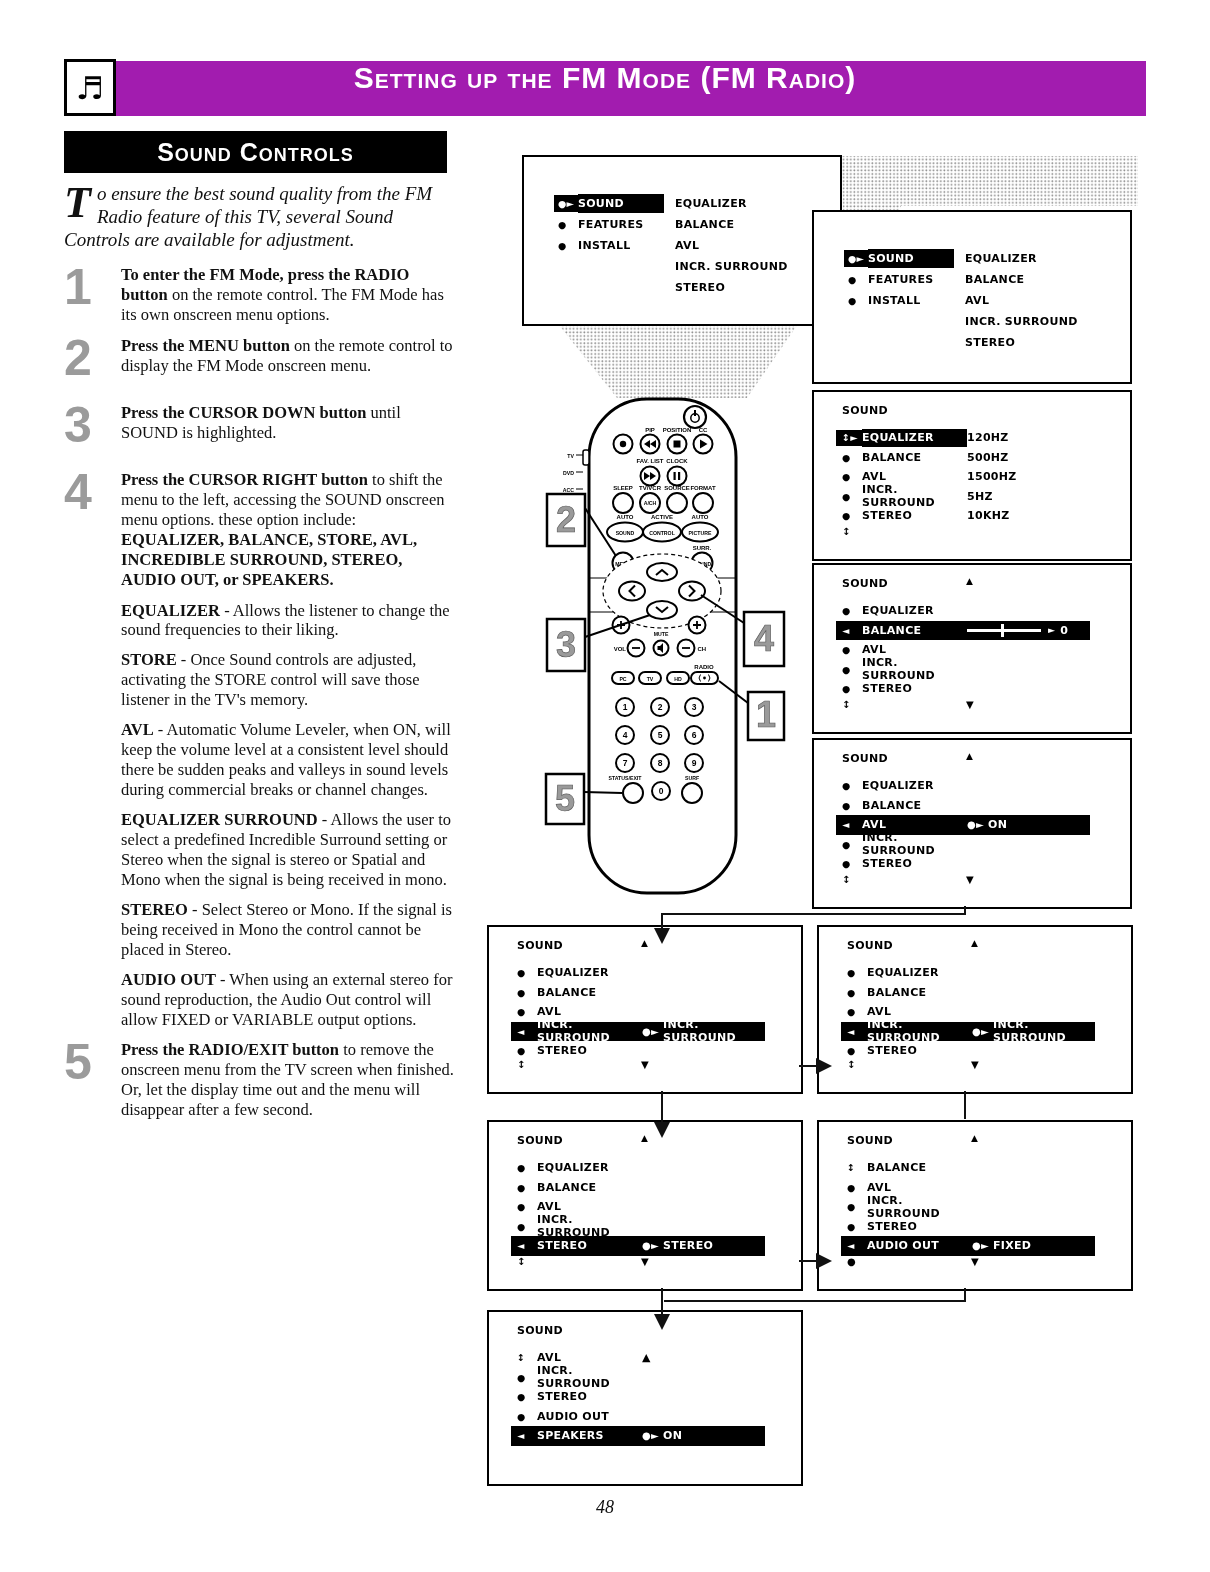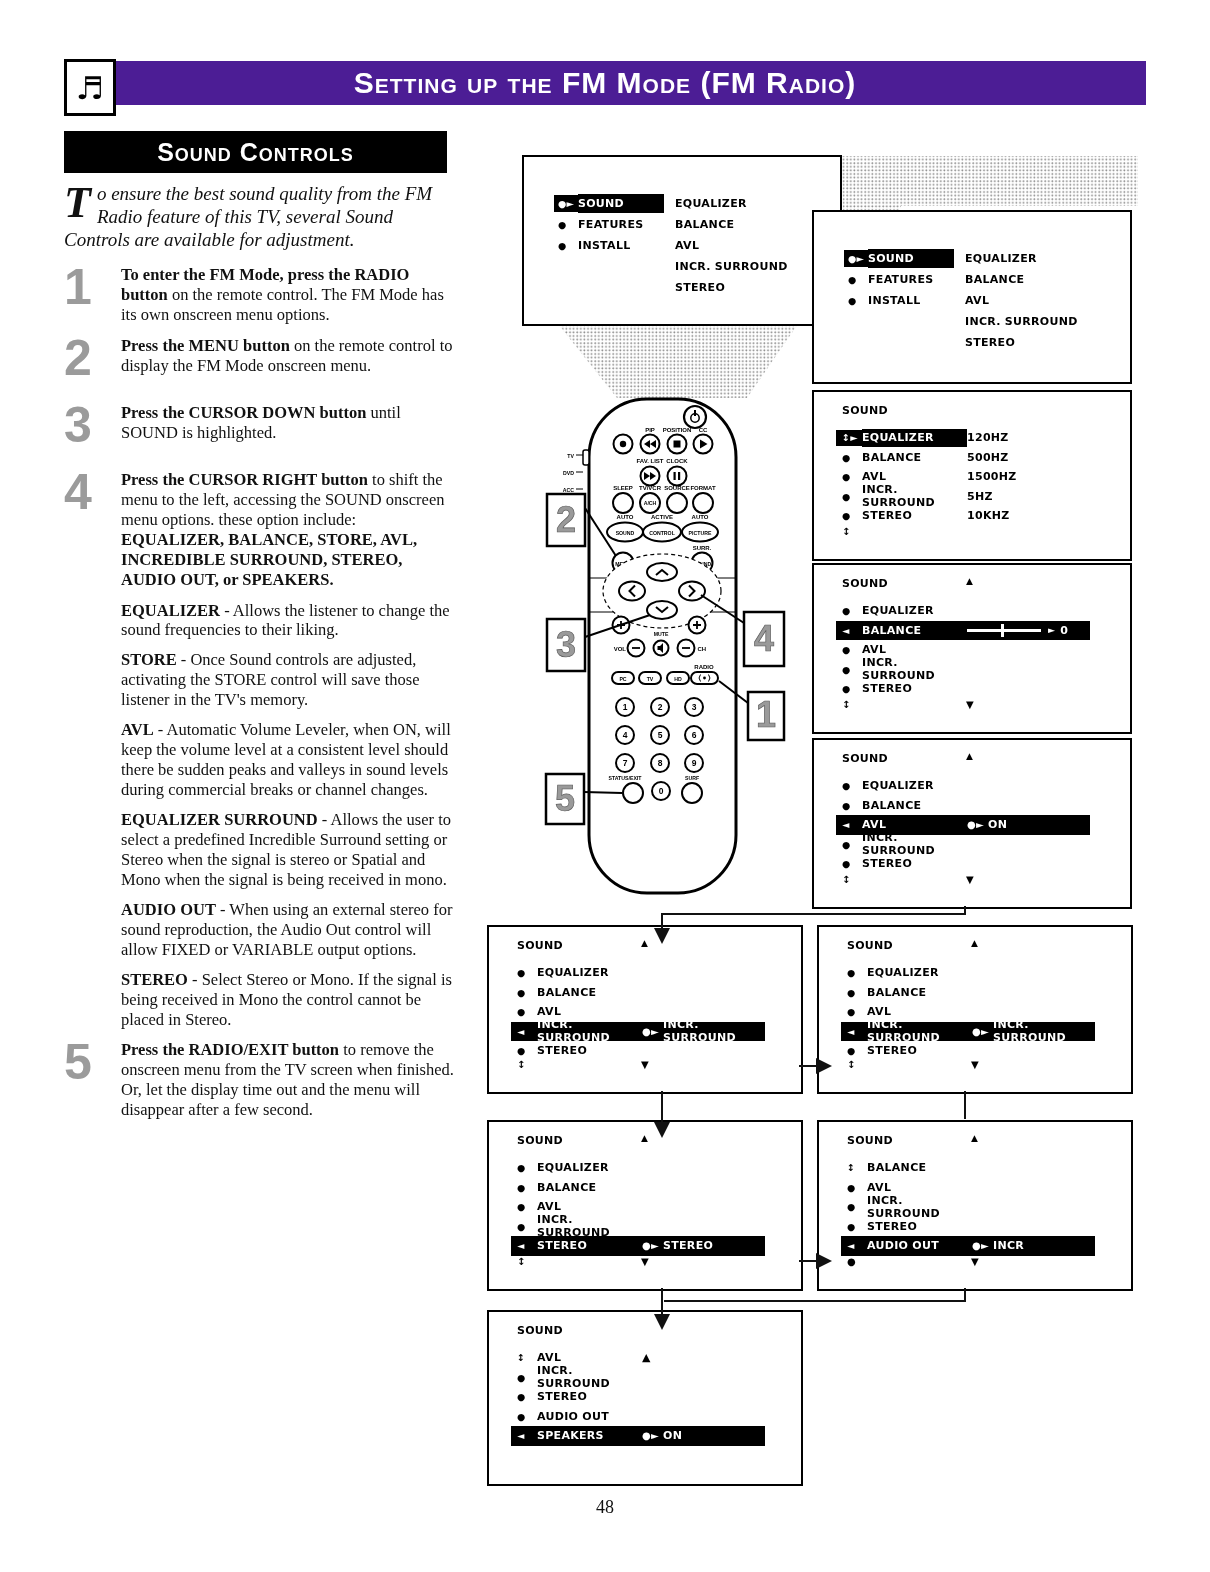--- a/index.html
+++ b/index.html
@@ -1,41 +1,41 @@
 <!DOCTYPE html>
 <html><head>
 <meta charset="utf-8">
 <style>
   html,body{margin:0;padding:0;background:#e8e8e8;}
   .page{position:relative;width:1210px;height:1572px;background:#fff;margin:0 auto;
         font-family:"Liberation Serif",serif;color:#111;overflow:hidden;}
 
   
-  .title-bar{position:absolute;left:64px;top:61px;width:1082px;height:44px;background:#4c1d95;
-             display:flex;align-items:center;justify-content:center;}
+  .title-bar{position:absolute;left:64px;top:61px;width:1082px;height:55px;background:#a21caf;
+             display:flex;justify-content:center;}
   .title-bar .sc{font-family:"Liberation Sans",sans-serif;font-variant:small-caps;font-weight:bold;
                  color:#fff;font-size:30px;letter-spacing:1px;white-space:nowrap;}
   .icon-box{position:absolute;left:64px;top:59px;width:46px;height:51px;background:#fff;border:3px solid #000;
             display:flex;align-items:center;justify-content:center;font-family:"DejaVu Sans",sans-serif;
             font-size:31px;color:#000;z-index:2;}
   .section-bar{position:absolute;left:64px;top:131px;width:383px;height:42px;background:#000;
                display:flex;align-items:center;justify-content:center;}
   .section-bar .sc{font-family:"Liberation Sans",sans-serif;font-variant:small-caps;font-weight:bold;
                    color:#fff;font-size:25px;letter-spacing:1px;}
 
   
   .left-col{position:absolute;left:64px;top:183px;width:396px;font-size:16.5px;line-height:1.21;}
   .intro{font-style:italic;font-size:19px;margin:0 0 13px 0;}
   .dropcap{float:left;font-size:44px;line-height:.72;font-weight:bold;margin:4px 6px 0 0;}
   .step{position:relative;margin:0 0 11px 0;padding-left:57px;min-height:56px;}
   .stepnum{position:absolute;left:0;top:1px;font-family:"Liberation Sans",sans-serif;font-weight:bold;
            font-size:50px;line-height:.85;color:#9b9b9b;}
   .steptext b,.def b{font-weight:bold;}
   .def{margin:0 4px 10px 0;padding-left:57px;}
-  .pagenum{position:absolute;left:0;right:0;top:1497px;text-align:center;font-size:18px;}
+  .pagenum{position:absolute;left:0;right:0;top:1497px;text-align:center;font-size:18px;font-style:italic;}
 
   
   .screen{position:absolute;background:#fff;border:2.5px solid #000;z-index:2;
           font-family:"DejaVu Sans","Liberation Sans",sans-serif;font-weight:bold;font-size:11px;
           letter-spacing:.3px;color:#000;}
   .pos-main1{left:522px;top:155px;width:316px;height:167px;}
   .pos-main2{left:812px;top:210px;width:316px;height:170px;}
   .pos-eq   {left:812px;top:390px;width:316px;height:167px;}
   .pos-bal  {left:812px;top:563px;width:316px;height:167px;}
   .pos-avl  {left:812px;top:738px;width:316px;height:167px;}
@@ -112,22 +112,22 @@
         <div class="step">
           <span class="stepnum">4</span>
           <div class="steptext"><b>Press the CURSOR RIGHT button</b><span> to shift the menu to the left, accessing the SOUND onscreen menu options. these option include: </span><b>EQUALIZER, BALANCE, STORE, AVL, INCREDIBLE SURROUND, STEREO, AUDIO OUT, or SPEAKERS.</b></div>
         </div>
       </div>
     <div id="defs">
         <p class="def"><b>EQUALIZER</b><span> - Allows the listener to change the sound frequencies to their liking.</span></p>
         <p class="def"><b>STORE</b><span> - Once Sound controls are adjusted, activating the STORE control will save those listener in the TV's memory.</span></p>
         <p class="def"><b>AVL</b><span> - Automatic Volume Leveler, when ON, will keep the volume level at a consistent level should there be sudden peaks and valleys in sound levels during commercial breaks or channel changes.</span></p>
         <p class="def"><b>EQUALIZER SURROUND</b><span> - Allows the user to select a predefined Incredible Surround setting or Stereo when the signal is stereo or Spatial and Mono when the signal is being received in mono.</span></p>
+        <p class="def"><b>STEREO</b><span> - Select Stereo or Mono. If the signal is being received in Mono the control cannot be placed in Stereo.</span></p>
         <p class="def"><b>AUDIO OUT</b><span> - When using an external stereo for sound reproduction, the Audio Out control will allow FIXED or VARIABLE output options.</span></p>
-        <p class="def"><b>STEREO</b><span> - Select Stereo or Mono. If the signal is being received in Mono the control cannot be placed in Stereo.</span></p>
       </div>
     <div id="step5wrap">
         <div class="step">
           <span class="stepnum">5</span>
           <div class="steptext"><b>Press the RADIO/EXIT button</b><span> to remove the onscreen menu from the TV screen when finished. Or, let the display time out and the menu will disappear after a few second.</span><b></b></div>
         </div>
       </div>
   </div>
 
   <svg class="beams" width="1210" height="1572" viewBox="0 0 1210 1572">
@@ -386,21 +386,21 @@
             <span class="lbl">INCR. SURROUND</span>
           </div>
           <div class="srow">
             <span class="bul">●</span>
             <span class="lbl">STEREO</span>
           </div>
           <div class="srow hl-full">
             <span class="bul">◄</span>
             <span class="lbl">AUDIO OUT</span>
             <span class="pfx">●►</span>
-            <span class="val">INCR</span>
+            <span class="val">FIXED</span>
           </div>
         </div>
         <div class="sfoot-l">●</div>
         <div class="sfoot-m">▼</div>
       </div>
       <div class="screen pos-spk">
         <div class="stitle">SOUND</div>
         <div class="srows">
           <div class="srow">
             <span class="bul">↕</span>

